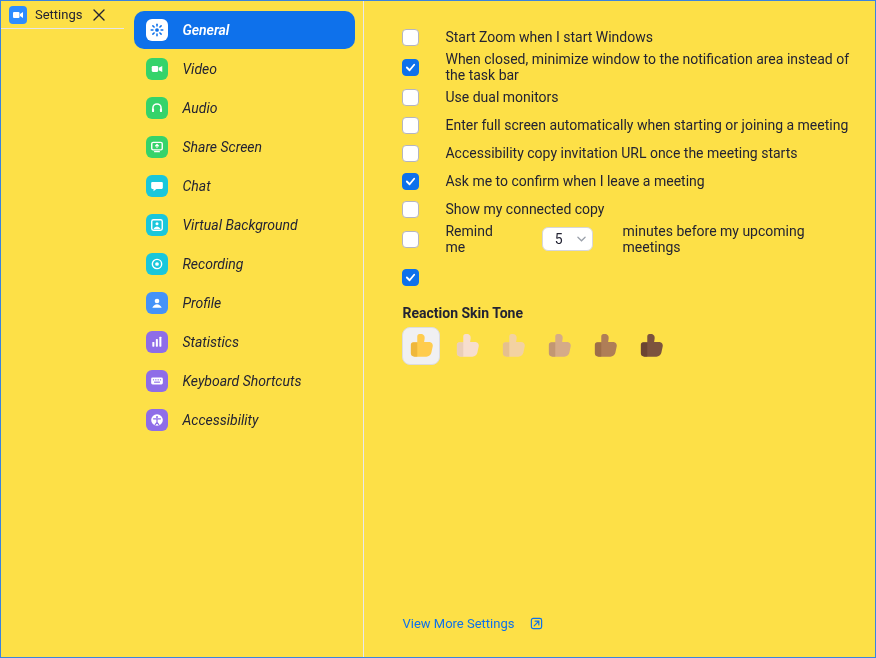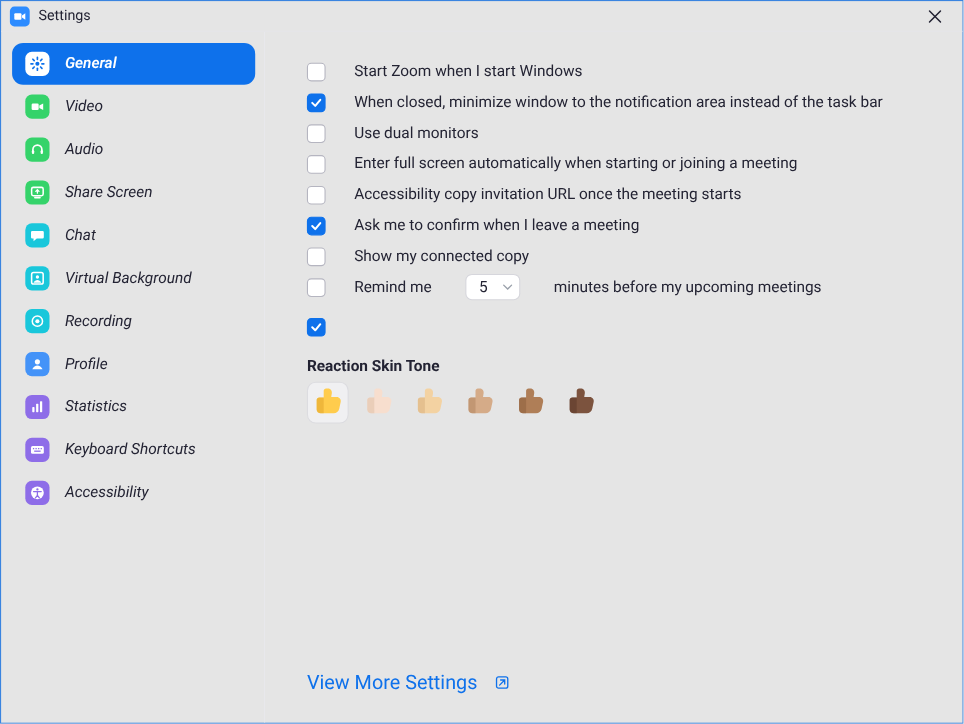--- a/index.html
+++ b/index.html
@@ -7,22 +7,22 @@
     font-family: -apple-system, BlinkMacSystemFont, "Segoe UI", Roboto, Arial, sans-serif;
     font-size: 14px;
     color: #232333;
     background: #fff;
   }
   .window {
     width: 876px;
     height: 658px;
     border: 1px solid #3a84e0;
     display: flex;
-    flex-direction: column;
-    background: #e5e5e5;
+    flex-direction: row;
+    background: #fde047;
   }
   .titlebar {
     height: 28px;
     display: flex;
     align-items: center;
     padding: 0 8px;
     border-bottom: 1px solid #e5e5e8;
     font-size: 13px;
   }
   .app-icon {
@@ -131,21 +131,21 @@
   }
   .tone.selected {
     background: #f0f0f2;
     border: 1px solid #dcdce0;
   }
   .view-more {
     position: absolute;
     bottom: 26px;
     left: 38px;
     color: #0E71EB;
-    font-size: 18px;
+    font-size: 13px;
     display: flex;
     align-items: center;
     gap: 16px;
     cursor: pointer;
   }
 </style>
 </head>
 <body>
 
 <div class="window">

